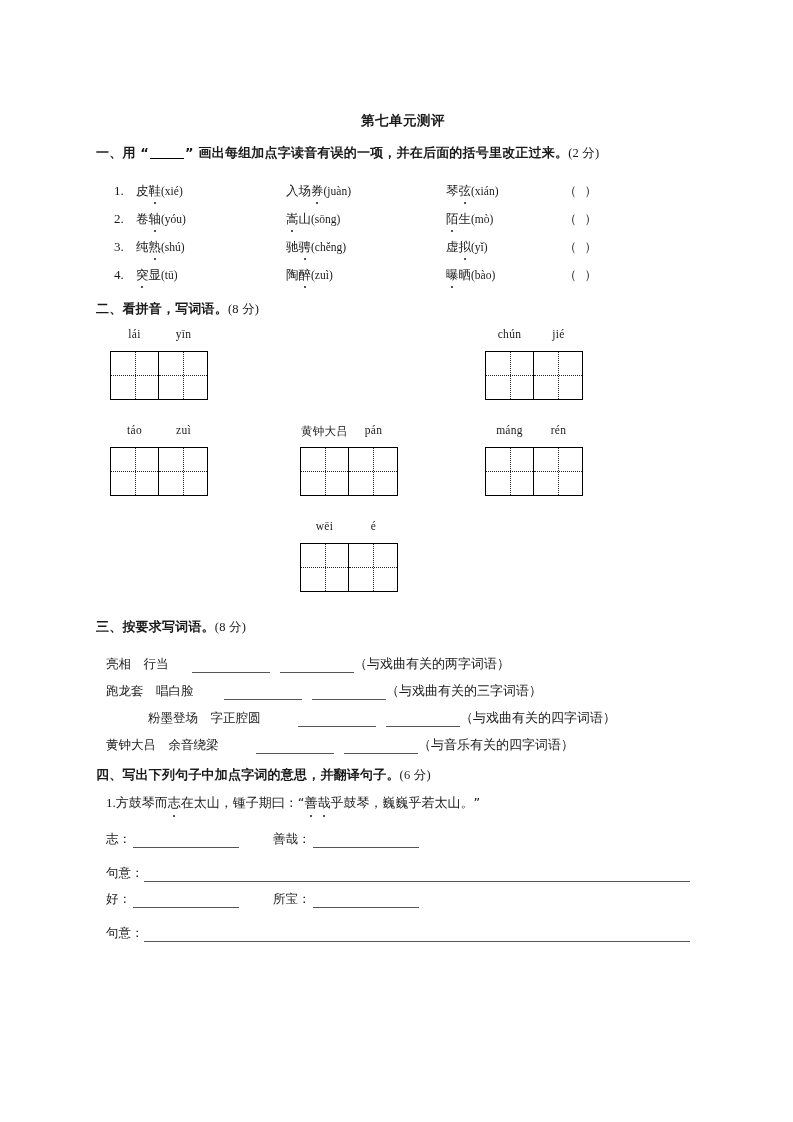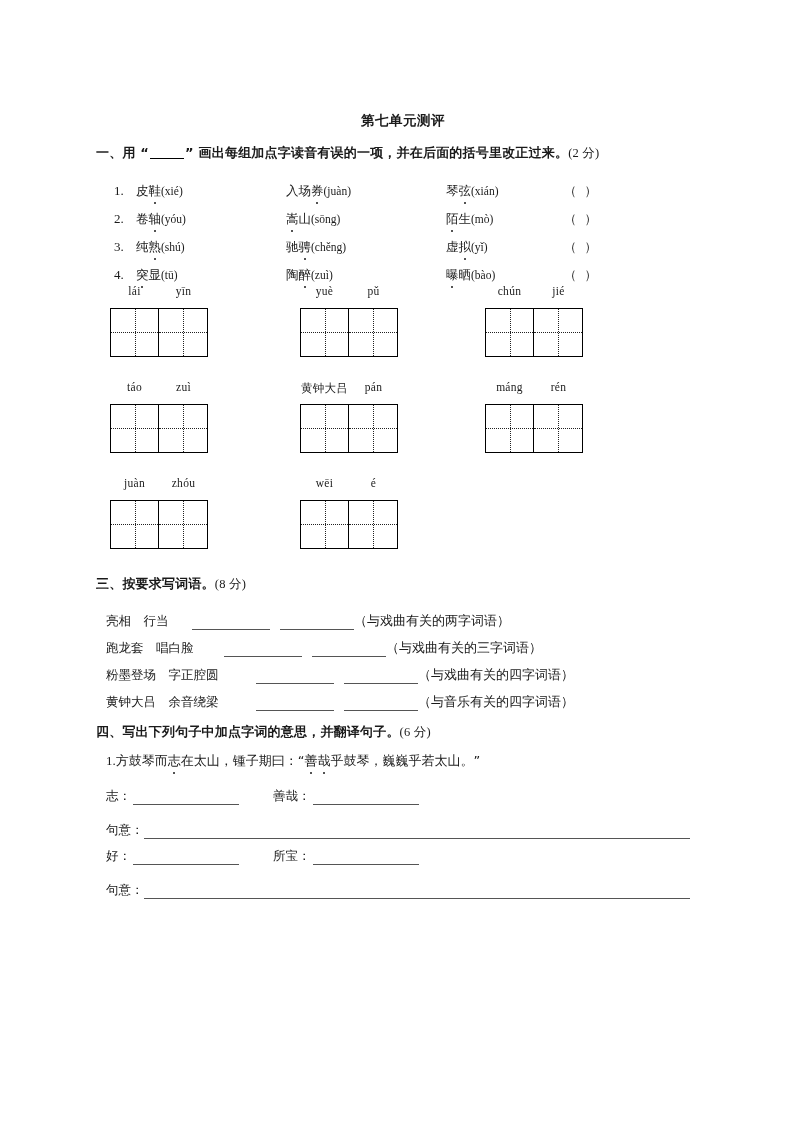--- a/index.html
+++ b/index.html
@@ -237,42 +237,35 @@
         </div>
         <div class="q1-row">
           <span class="q1-num">4.</span>
           <span class="q1-c1"><span class="han"><span class="dot">突</span><span>显</span></span><span class="py">(tū)</span></span>
           <span class="q1-c2"><span class="han"><span>陶</span><span class="dot">醉</span></span><span class="py">(zuì)</span></span>
           <span class="q1-c3"><span class="han"><span class="dot">曝</span><span>晒</span></span><span class="py">(bào)</span></span>
           <span class="q1-paren han">（    ）</span>
         </div>
       </div>
 
+    <div class="sec-head" style="margin-top:16px;">
+      <span>二、看拼音，写词语。</span><span class="pts">(8 分)</span>
+    </div>
     <div class="q2-wrap" id="q2-wrap">
         <div class="q2-row">
           <div class="grid-group" style="left: 14px;">
             <div class="grid-label">
               <span style="width: 49px;">lái</span>
               <span style="width: 49px;">yīn</span>
             </div>
             <div class="grid-boxes">
               <div class="cell"></div>
               <div class="cell"></div>
             </div>
           </div>
-          <div class="grid-group" style="left: 204px;">
-            <div class="grid-label">
-              <span style="width: 49px;">yuè</span>
-              <span style="width: 49px;">pǔ</span>
-            </div>
-            <div class="grid-boxes">
-              <div class="cell"></div>
-              <div class="cell"></div>
-            </div>
-          </div>
           <div class="grid-group" style="left: 389px;">
             <div class="grid-label">
               <span style="width: 49px;">chún</span>
               <span style="width: 49px;">jié</span>
             </div>
             <div class="grid-boxes">
               <div class="cell"></div>
               <div class="cell"></div>
             </div>
           </div>
@@ -303,30 +296,20 @@
               <span style="width: 49px;">máng</span>
               <span style="width: 49px;">rén</span>
             </div>
             <div class="grid-boxes">
               <div class="cell"></div>
               <div class="cell"></div>
             </div>
           </div>
         </div>
         <div class="q2-row">
-          <div class="grid-group" style="left: 14px;">
-            <div class="grid-label">
-              <span style="width: 49px;">juàn</span>
-              <span style="width: 49px;">zhóu</span>
-            </div>
-            <div class="grid-boxes">
-              <div class="cell"></div>
-              <div class="cell"></div>
-            </div>
-          </div>
           <div class="grid-group" style="left: 204px;">
             <div class="grid-label">
               <span style="width: 49px;">wēi</span>
               <span style="width: 49px;">é</span>
             </div>
             <div class="grid-boxes">
               <div class="cell"></div>
               <div class="cell"></div>
             </div>
           </div>
@@ -349,21 +332,21 @@
         <div class="q3-row">
           <span class="q3-words" style="display: inline-block; width: 118px;">跑龙套　唱白脸</span>
           <span class="q3-blanks">
             <span class="ul" style="width: 78px;"></span>
             <span style="display: inline-block; width: 10px;"></span>
             <span class="ul" style="width: 74px;"></span>
           </span>
           <span class="q3-note">（与戏曲有关的三字词语）</span>
         </div>
         <div class="q3-row">
-          <span class="q3-words" style="display: inline-block; width: 150px;">粉墨登场　字正腔圆</span>
+          <span class="q3-words" style="display: inline-block; width: 150px; margin-left: 42px;">粉墨登场　字正腔圆</span>
           <span class="q3-blanks">
             <span class="ul" style="width: 78px;"></span>
             <span style="display: inline-block; width: 10px;"></span>
             <span class="ul" style="width: 74px;"></span>
           </span>
           <span class="q3-note">（与戏曲有关的四字词语）</span>
         </div>
         <div class="q3-row">
           <span class="q3-words" style="display: inline-block; width: 150px;">黄钟大吕　余音绕梁</span>
           <span class="q3-blanks">

